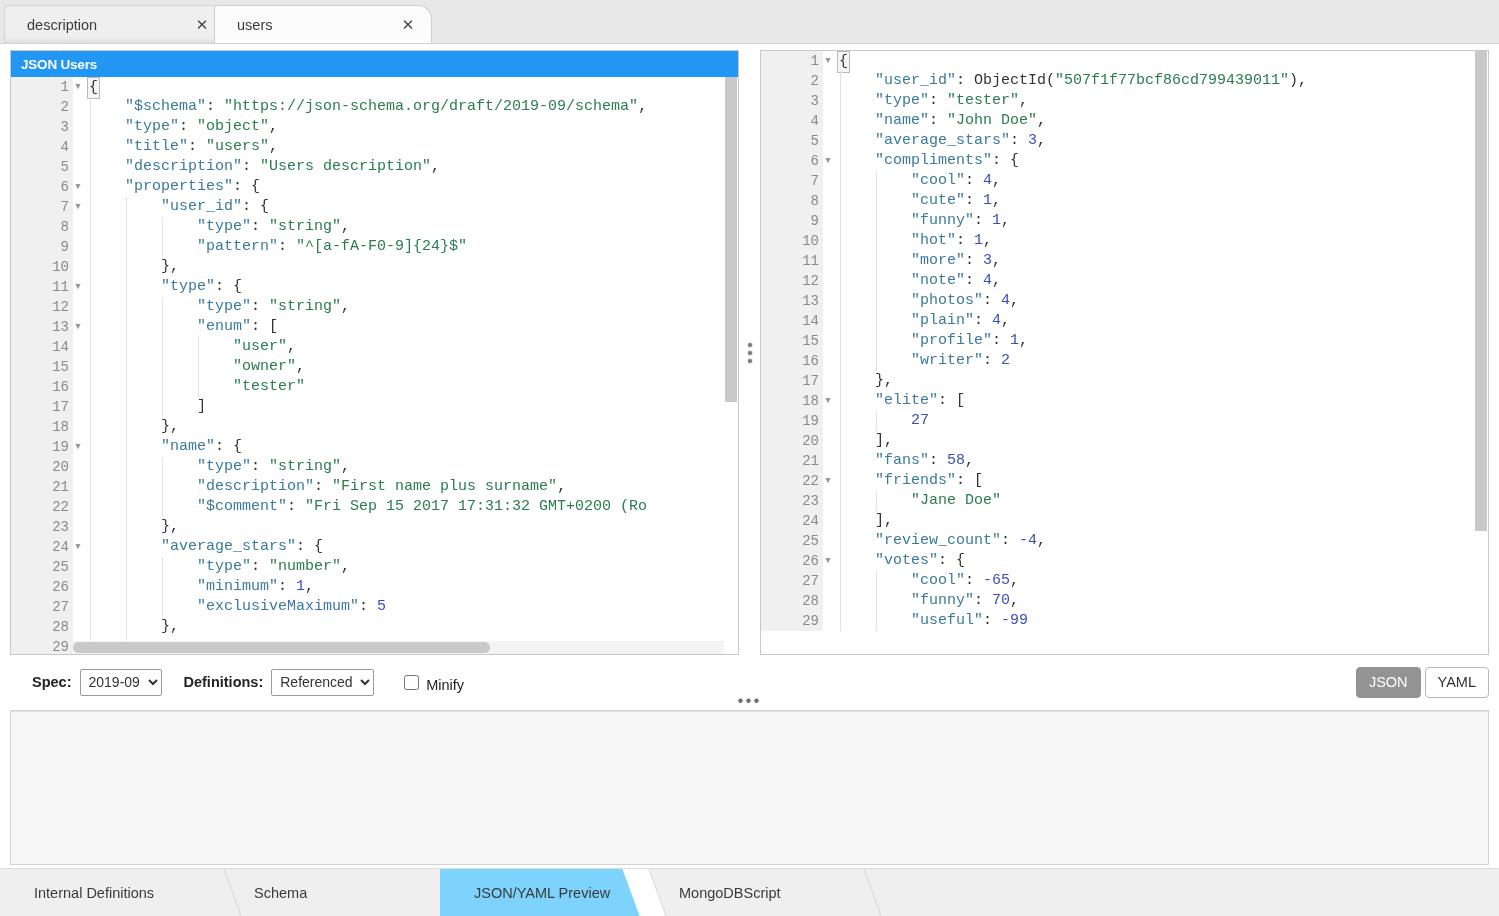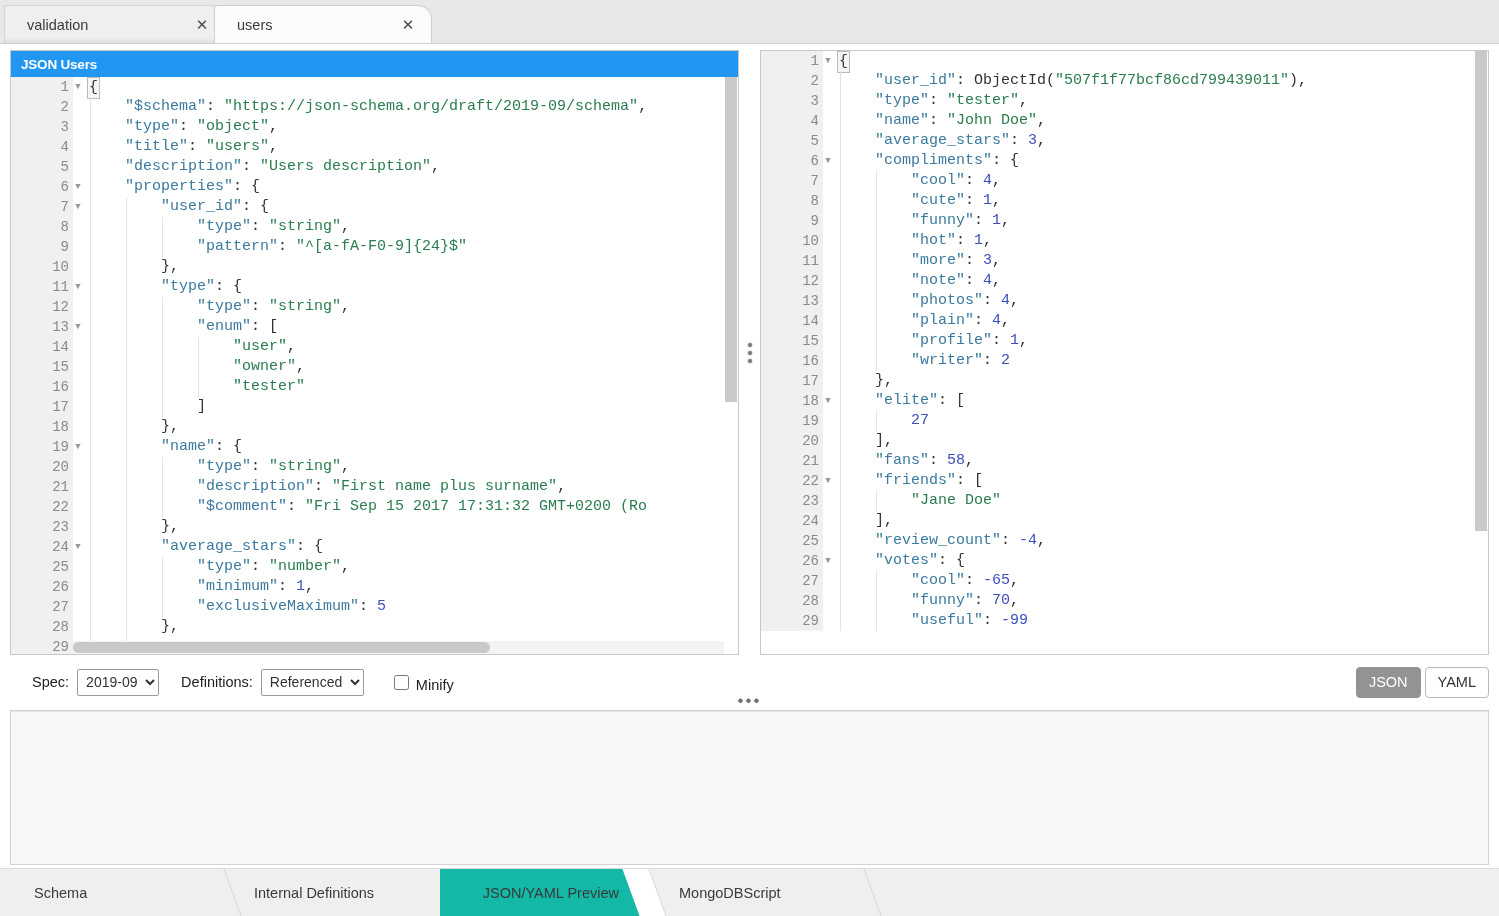--- a/index.html
+++ b/index.html
@@ -229,21 +229,21 @@
     cursor: pointer;
     white-space: nowrap;
   }
   .btn.sel {
     background: #939393;
     color: #fff;
     border-color: #939393;
   }
   .tb-label {
     font-size: 14.5px;
-    font-weight: normal;
+    font-weight: bold;
     color: #222;
     margin: 0 8px 0 22px;
     white-space: nowrap;
   }
   select.tb-select {
     height: 27px;
     font-size: 14px;
     font-family: "Liberation Sans", sans-serif;
     color: #333;
     background: #fff;
@@ -366,36 +366,36 @@
   .btab::after {
     content: "";
     position: absolute;
     right: -13px; top: 0; bottom: 0;
     width: 26px;
     background: inherit;
     transform: skewX(20deg);
     border-right: 1px solid #d6d6d6;
     z-index: 1;
   }
-  .btab.active { background: #14b8a6; z-index: 3; justify-content: flex-end; }
+  .btab.active { background: #7dd3fc; z-index: 3; }
   .btab.active::after { background: #ffffff; z-index: 3; }
   .btab.b1 { width: 220px; }
   .btab.b2 { width: 220px; }
   .btab.b3 { width: 205px; }
   .btab.b4 { width: 215px; }
   .btab .blabel { position: relative; z-index: 4; }
 </style>
 </head>
 <body>
 
 <div id="app">
 
   <div class="top-tabbar">
     <div class="ttab w2">
-      <span class="tlabel">validation</span>
+      <span class="tlabel">description</span>
       <span class="tclose">✕</span>
     </div>
     <div class="ttab w3 active">
       <span class="tlabel">users</span>
       <span class="tclose">✕</span>
     </div>
   </div>
 
   <div class="editors">
 
@@ -457,26 +457,26 @@
     </div>
   </div>
 
   <div class="drag-dots">•••</div>
 
   <div class="errpanel">
     <div class="errbody"></div>
   </div>
 
   <div class="bottom-tabbar">
+    <div class="btab b2">
+      <span class="blabel">Internal Definitions</span>
+    </div>
     <div class="btab b1">
       <span class="blabel">Schema</span>
     </div>
-    <div class="btab b2">
-      <span class="blabel">Internal Definitions</span>
-    </div>
     <div class="btab b3 active">
       <span class="blabel">JSON/YAML Preview</span>
     </div>
     <div class="btab b4">
       <span class="blabel">MongoDBScript</span>
     </div>
   </div>
 
 </div>
 

